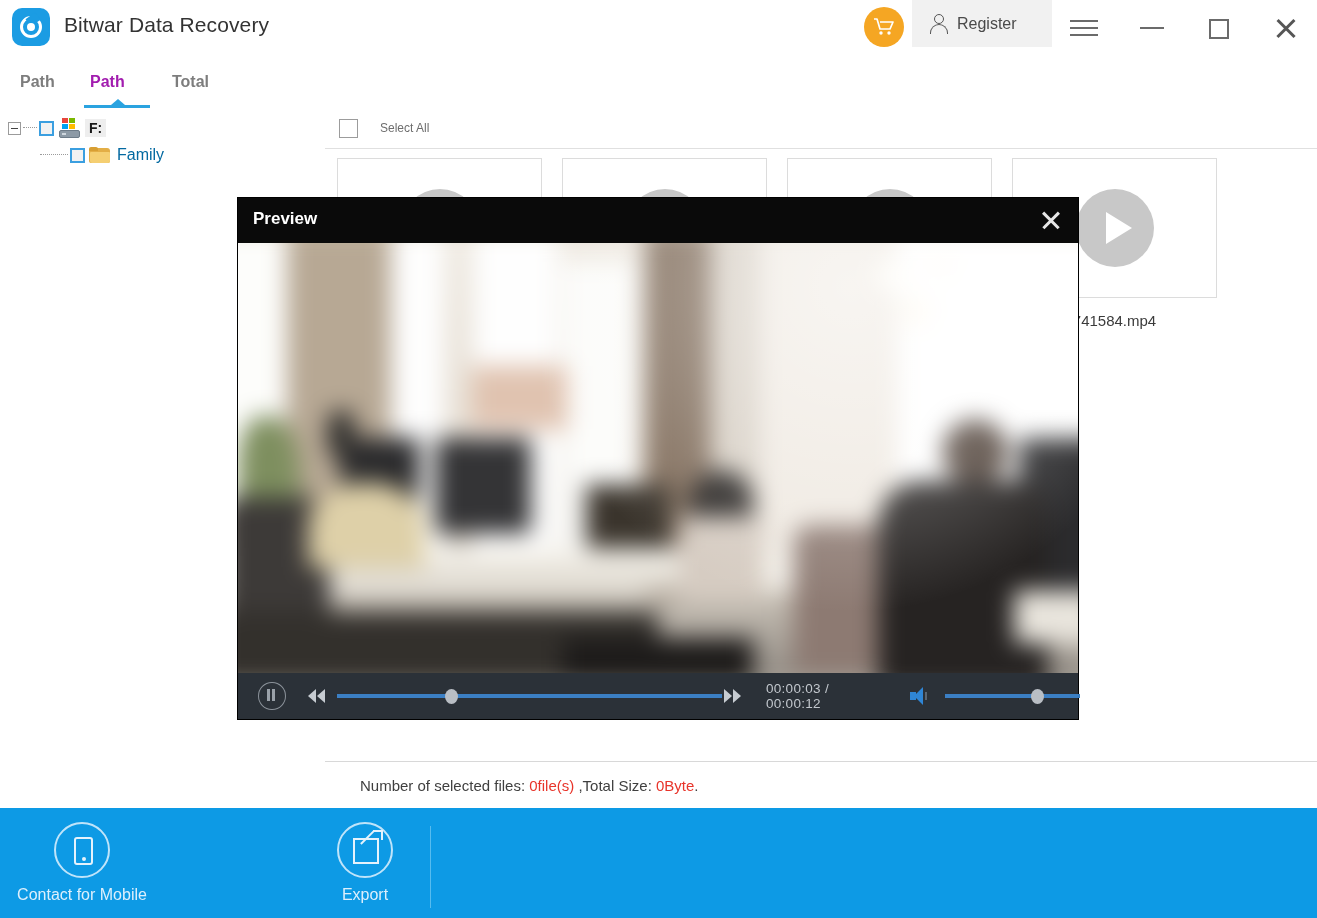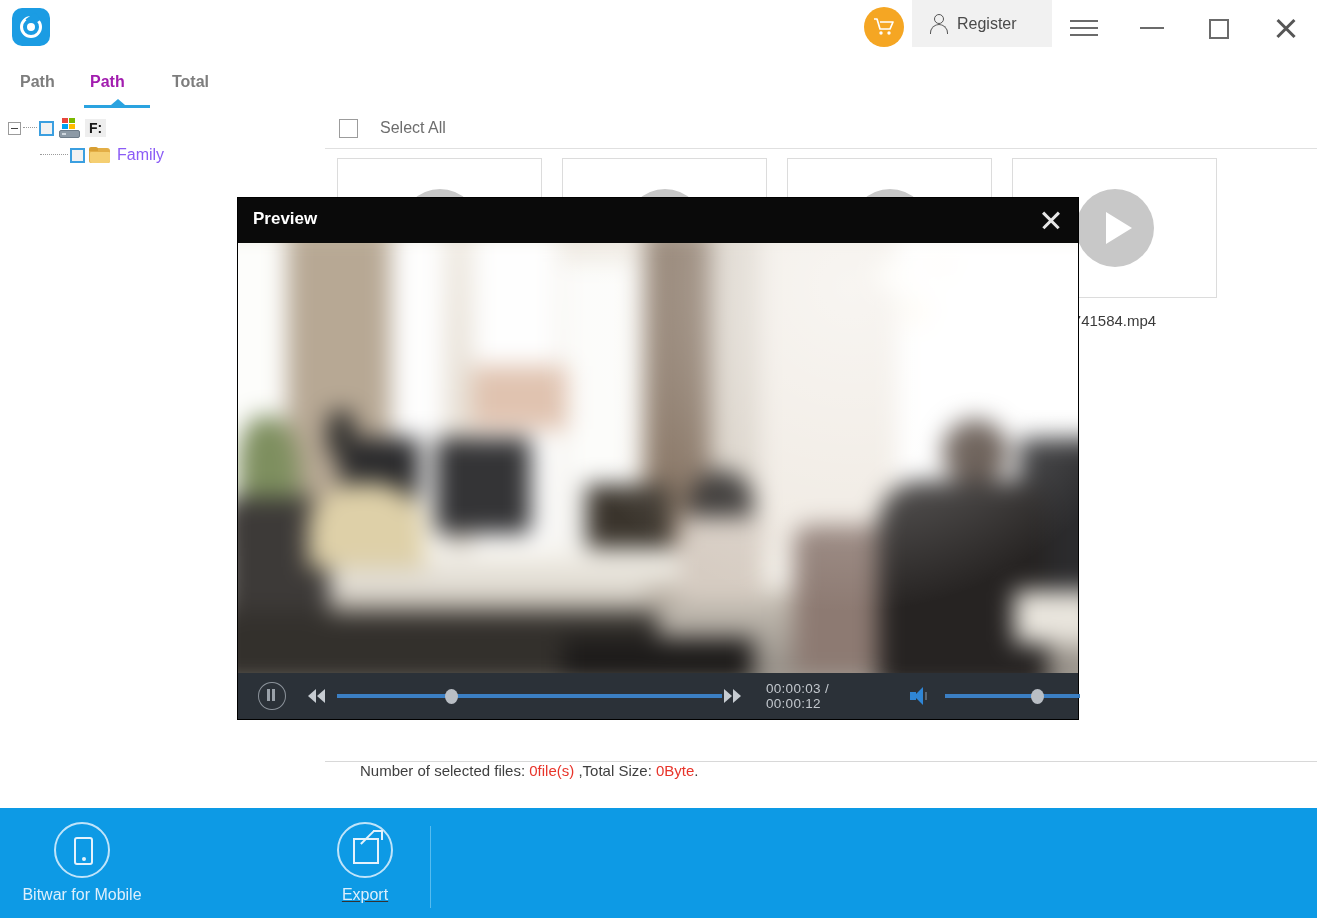--- a/index.html
+++ b/index.html
@@ -152,32 +152,32 @@
   .drive-ic .win i{position:absolute;width:6px;height:5px;display:block;}
   .drive-ic .win i:nth-child(1){left:0;top:0;background:#e8453c;}
   .drive-ic .win i:nth-child(2){left:7px;top:0;background:#7ab800;}
   .drive-ic .win i:nth-child(3){left:0;top:6px;background:#00a1f1;}
   .drive-ic .win i:nth-child(4){left:7px;top:6px;background:#ffbb00;}
   .tlabel{font-size:14px;font-weight:bold;color:#1a1a1a;background:#eeeeee;padding:1px 4px;}
   .folder-ic{position:relative;width:22px;height:17px;margin-right:6px;}
   .folder-ic .back{position:absolute;left:0;top:1px;width:21px;height:15px;background:#e3ae46;border-radius:2px 3px 2px 2px;}
   .folder-ic .tab{position:absolute;left:0;top:0;width:9px;height:4px;background:#d89f33;border-radius:2px 2px 0 0;}
   .folder-ic .front{position:absolute;left:1px;top:5px;width:20px;height:11px;background:#f5cf72;border-radius:1px 1px 2px 2px;}
-  .tlabel2{font-size:16px;color:#8b5cf6;}
+  .tlabel2{font-size:16px;color:#0369a1;}
 
   
   .filearea{position:absolute;left:325px;top:108px;width:992px;height:700px;background:#fff;}
   .selectall{
     position:absolute;left:0;top:0;width:992px;height:40px;border-bottom:1px solid #e0e0e0;
     display:flex;align-items:center;
   }
   .selectall .box{
     width:19px;height:19px;border:1px solid #9c9c9c;background:#fff;box-sizing:border-box;margin-left:14px;
   }
-  .selectall .lbl{margin-left:22px;font-size:16px;color:#6d6d6d;}
+  .selectall .lbl{margin-left:22px;font-size:12px;color:#6d6d6d;}
 
   .grid{position:absolute;left:0;top:40px;width:992px;height:660px;}
   .tile{position:absolute;top:10px;width:205px;}
   .tile .thumb{
     width:205px;height:140px;border:1px solid #dcdcdc;background:#fff;position:relative;
     box-sizing:border-box;
   }
   .play-circle{
     position:absolute;left:50%;top:50%;transform:translate(-50%,-50%);
     width:78px;height:78px;border-radius:50%;background:#c8c8c8;
@@ -191,38 +191,38 @@
     margin-top:14px;text-align:center;font-size:15px;color:#3b3b3b;white-space:nowrap;
   }
   .tile.t1{left:12px;}
   .tile.t2{left:237px;}
   .tile.t3{left:462px;}
   .tile.t4{left:687px;}
 
   
   .statusstrip{
     position:absolute;left:325px;top:761px;width:992px;height:47px;background:#fff;
-    border-top:1px solid #d8d8d8;display:flex;align-items:flex-start;
+    border-top:1px solid #d8d8d8;display:flex;align-items:center;
   }
   .statusstrip .txt{margin-left:35px;font-size:15px;color:#3f3f3f;}
   .statusstrip .red{color:#e8342a;}
 
   
   .bottombar{
     position:absolute;left:0;top:808px;width:1317px;height:110px;background:#0d9ae5;
   }
   .bitem{position:absolute;top:14px;width:130px;text-align:center;cursor:default;}
   .bitem .circ{
     width:56px;height:56px;border-radius:50%;border:2px solid #bfe4fa;margin:0 auto;position:relative;
     box-sizing:border-box;
   }
   .bitem .cap{margin-top:8px;font-size:16px;color:#ddeffc;}
   .bitem.mobile{left:17px;}
   .bitem.contact{left:168px;}
-  .bitem.export{left:300px;text-decoration:underline;}
+  .bitem.export{left:300px;}
   .phone-ic{position:absolute;left:18px;top:13px;width:19px;height:28px;border:2px solid #e4f2fc;border-radius:3px;box-sizing:border-box;}
   .phone-ic:after{content:"";position:absolute;left:6px;bottom:2px;width:4px;height:4px;border-radius:50%;background:#e4f2fc;}
   .user-ic{position:absolute;left:13px;top:10px;width:28px;height:33px;}
   .user-ic .hd{position:absolute;left:7px;top:0;width:15px;height:17px;border-radius:50%;background:#dcefff;}
   .user-ic .bd{position:absolute;left:0;top:15px;width:28px;height:17px;border-radius:14px 14px 0 0;background:#bcdcf4;}
   .user-ic .tie{position:absolute;left:11px;top:16px;width:6px;height:13px;background:#dcefff;}
   .exp-ic{position:absolute;left:14px;top:14px;width:26px;height:26px;border:2px solid #e4f2fc;box-sizing:border-box;}
   .exp-ic .arrow{position:absolute;left:6px;top:-7px;width:20px;height:18px;}
   .exp-ic .arrow .sh{position:absolute;left:0;top:10px;width:19px;height:2.4px;background:#e4f2fc;transform:rotate(-45deg);transform-origin:left center;}
   .exp-ic .arrow .cut{position:absolute;right:-2px;top:-3px;width:10px;height:10px;border-top:2.4px solid #e4f2fc;border-right:2.4px solid #e4f2fc;box-sizing:border-box;}
@@ -333,20 +333,21 @@
 </head>
 <body>
 
 <div class="app">
 
   <div class="titlebar">
     <div class="logo">
       <div class="ring"></div>
         <div class="dot"></div>
     </div>
+    <div class="app-title">Bitwar Data Recovery</div>
 
     <div class="cart">
       <svg width="22" height="20" viewBox="0 0 22 20">
         <path d="M1 2 h3 l3 10 h10 l3 -7 h-13" fill="none" stroke="#ffffff" stroke-width="1.7" stroke-linejoin="round"></path>
         <circle cx="8" cy="16" r="1.7" fill="#ffffff"></circle>
         <circle cx="16" cy="16" r="1.7" fill="#ffffff"></circle>
       </svg>
     </div>
 
     <div class="register-btn">
@@ -486,21 +487,21 @@
     <div class="txt">
       <span>Number of selected files: </span><span class="red">0file(s)</span><span> ,Total Size: </span><span class="red">0Byte</span><span>.</span>
     </div>
   </div>
 
   <div class="bottombar">
     <div class="bitem mobile">
       <div class="circ">
           <span class="phone-ic"></span>
         </div>
-      <div class="cap">Bitwar for Mobile</div>
+      <div class="cap">Contact for Mobile</div>
     </div>
     <div class="bitem export">
       <div class="circ">
         <span class="exp-ic">
             <span class="arrow">
               <span class="sh"></span>
               <span class="cut"></span>
             </span>
           </span>
       </div>

